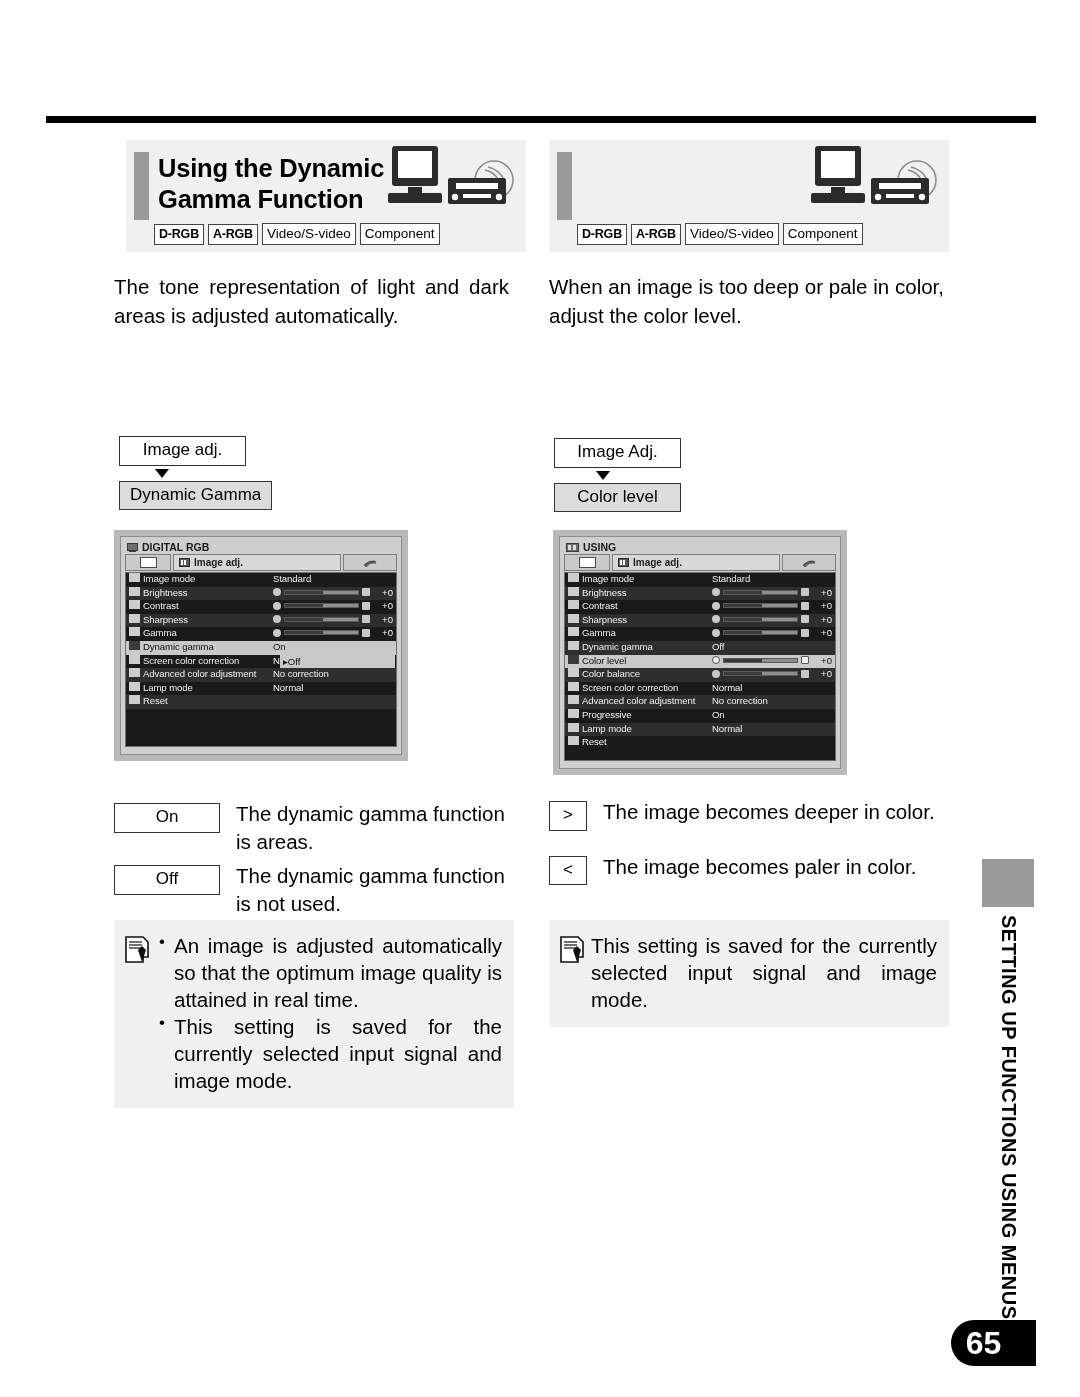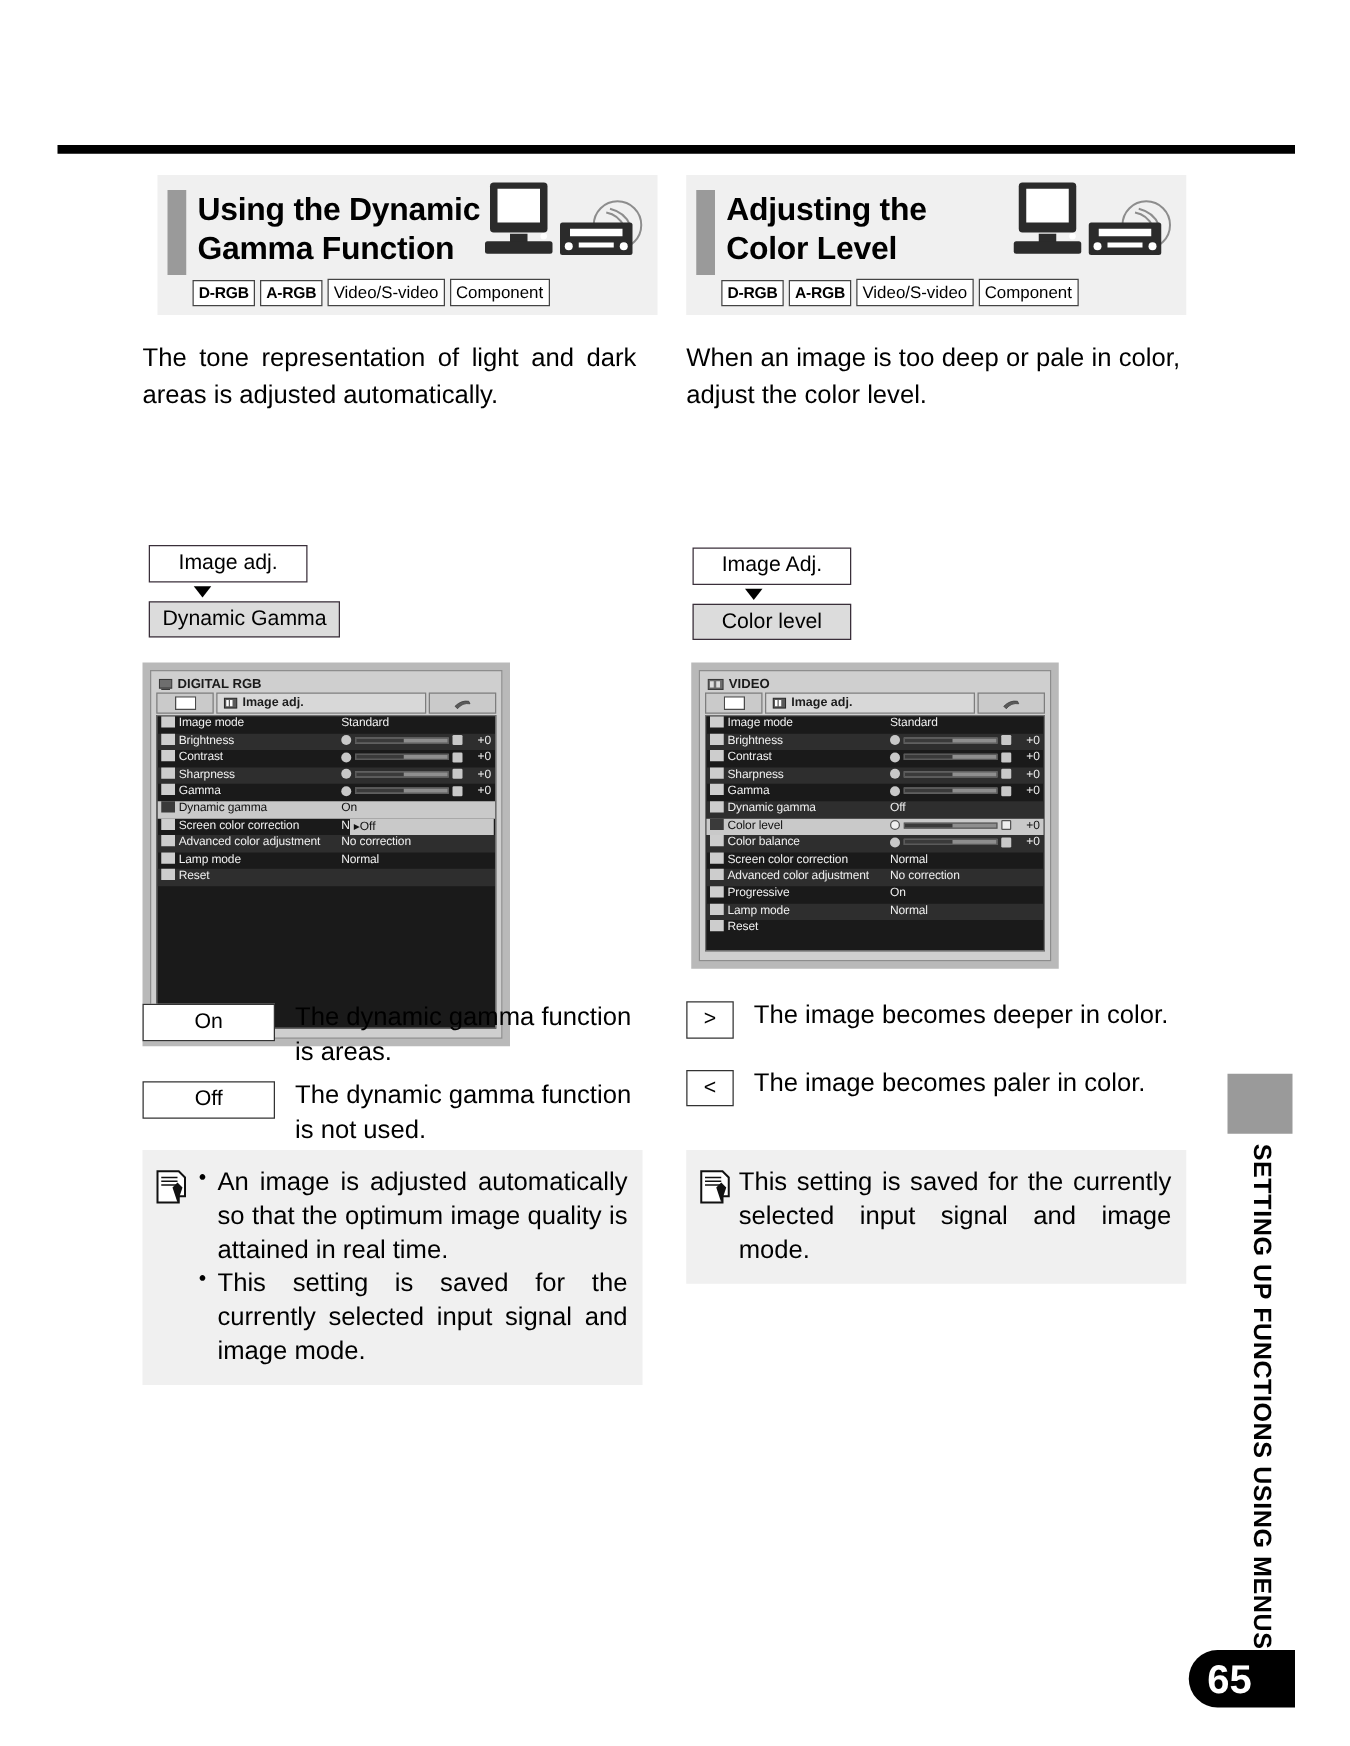--- a/index.html
+++ b/index.html
@@ -125,21 +125,21 @@
   }
   .nav-arrow.r { margin-left: 42px; }
 
   
   .osd-outer {
     position: absolute;
     background: #b9b9b9;
     padding: 6px;
     box-sizing: border-box;
   }
-  .osd-outer.left  { left: 114px; top: 530px; width: 294px; height: 307px; }
+  .osd-outer.left  { left: 114px; top: 530px; width: 294px; height: 231px; }
   .osd-outer.right { left: 553px; top: 530px; width: 294px; height: 245px; }
   .osd-inner {
     background: #cfcfcf;
     border: 1px solid #8d8d8d;
     width: 100%;
     height: 100%;
     box-sizing: border-box;
     padding: 3px 4px;
     font-size: 9.6px;
     color: #fff;
@@ -521,24 +521,20 @@
     <ul>
       <li>An image is adjusted automatically so that the optimum image quality is attained in real time.</li>
       <li>This setting is saved for the currently selected input signal and image mode.</li>
     </ul>
   </div>
 </div>
 
 <div class="col col-right">
   <div class="sec-head">
     <div class="bar"></div>
-    <div class="sec-title">
-      <span>Adjusting the</span><br>
-      <span>Color Level</span>
-    </div>
     <div class="dev-icons">
       <svg width="150" height="86" viewBox="0 0 150 86">
         <g>
           <rect x="24" y="2" width="46" height="40" rx="3" fill="#2b2b2b"></rect>
           <rect x="30" y="7" width="34" height="27" fill="#ffffff"></rect>
           <rect x="40" y="43" width="14" height="7" fill="#2b2b2b"></rect>
           <rect x="20" y="49" width="54" height="10" rx="2" fill="#2b2b2b"></rect>
           <circle cx="67" cy="45" r="2.6" fill="#ffffff"></circle>
         </g>
         <g>
@@ -573,21 +569,21 @@
 </div>
 
 <div class="osd-outer right">
   <div class="osd-inner">
     <div class="osd-signal">
       <svg width="13" height="9" viewBox="0 0 13 9">
           <rect x="0.5" y="0.5" width="12" height="8" fill="#6e6e6e" stroke="#3a3a3a"></rect>
           <rect x="2" y="2" width="3" height="5" fill="#ddd"></rect>
           <rect x="7" y="2" width="3" height="5" fill="#ddd"></rect>
         </svg>
-      <span>VIDEO</span>
+      <span>USING</span>
     </div>
     <div class="osd-tabs">
       <div class="osd-tab t1">
         <svg width="17" height="11" viewBox="0 0 17 11">
             <rect x="0.5" y="0.5" width="16" height="10" fill="#fff" stroke="#4a4a4a"></rect>
           </svg>
       </div>
       <div class="osd-tab t2">
         <svg width="11" height="9" viewBox="0 0 11 9">
             <rect x="0.5" y="0.5" width="10" height="8" fill="#5a5a5a" stroke="#2a2a2a"></rect>

